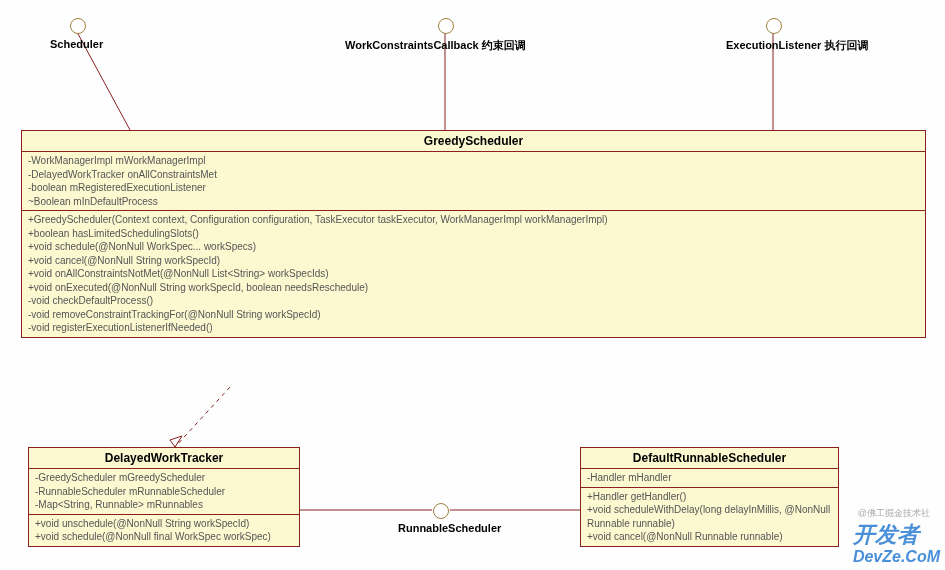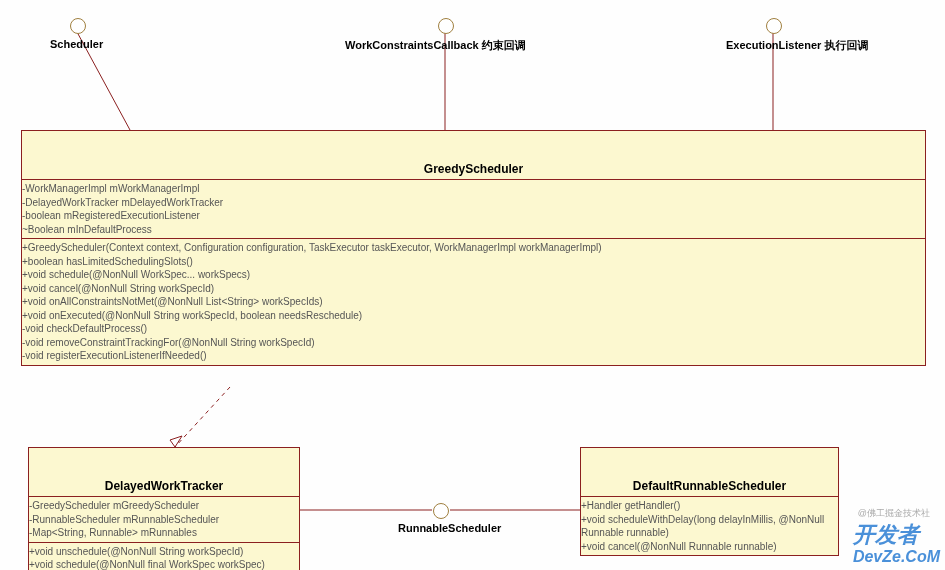--- a/index.html
+++ b/index.html
@@ -32,25 +32,24 @@
   border: 1.5px solid #8b2020;
   background: #fcf8d0;
   box-sizing: border-box;
 }
 .class-title {
   text-align: center;
   font-weight: bold;
   font-size: 12px;
   padding: 3px 0;
   border-bottom: 1px solid #8b2020;
-  margin-top: 28px;
 }
 .class-section {
   border-bottom: 1px solid #8b2020;
-  padding: 2px 0;
+  padding: 2px 6px;
   font-size: 10px;
   line-height: 1.35;
   color: #555;
 }
 .class-section:last-child {
   border-bottom: none;
 }
 svg.lines {
   position: absolute;
   top: 0;
@@ -105,21 +104,21 @@
 <div class="interface-circle" style="left:766px;top:18px"></div>
 <div class="interface-label" style="left:726px;top:38px">ExecutionListener 执行回调</div>
 
 <div class="interface-circle" style="left:433px;top:503px"></div>
 <div class="interface-label" style="left:398px;top:522px">RunnableScheduler</div>
 
 <div class="class-box" style="left:21px;top:130px;width:905px">
   <div class="class-title">GreedyScheduler</div>
   <div class="class-section" id="gs-fields">
       <div>-WorkManagerImpl mWorkManagerImpl</div>
-      <div>-DelayedWorkTracker mDelayedWorkTracker</div>
+      <div>-DelayedWorkTracker onAllConstraintsMet</div>
       <div>-boolean mRegisteredExecutionListener</div>
       <div>~Boolean mInDefaultProcess</div>
     </div>
   <div class="class-section" id="gs-methods">
       <div>+GreedyScheduler(Context context, Configuration configuration, TaskExecutor taskExecutor, WorkManagerImpl workManagerImpl)</div>
       <div>+boolean hasLimitedSchedulingSlots()</div>
       <div>+void schedule(@NonNull WorkSpec... workSpecs)</div>
       <div>+void cancel(@NonNull String workSpecId)</div>
       <div>+void onAllConstraintsNotMet(@NonNull List&lt;String&gt; workSpecIds)</div>
       <div>+void onExecuted(@NonNull String workSpecId, boolean needsReschedule)</div>
@@ -137,20 +136,23 @@
       <div>-Map&lt;String, Runnable&gt; mRunnables</div>
     </div>
   <div class="class-section" id="dwt-methods">
       <div>+void unschedule(@NonNull String workSpecId)</div>
       <div>+void schedule(@NonNull final WorkSpec workSpec)</div>
     </div>
 </div>
 
 <div class="class-box" style="left:580px;top:447px;width:259px">
   <div class="class-title">DefaultRunnableScheduler</div>
+  <div class="class-section" id="drs-fields">
+      <div>-Handler mHandler</div>
+    </div>
   <div class="class-section" id="drs-methods">
       <div>+Handler getHandler()</div>
       <div>+void scheduleWithDelay(long delayInMillis, @NonNull Runnable runnable)</div>
       <div>+void cancel(@NonNull Runnable runnable)</div>
     </div>
 </div>
 
 <div class="watermark">
   <span>开发者</span><br>
   <span style="font-size:16px">DevZe.CoM</span>

